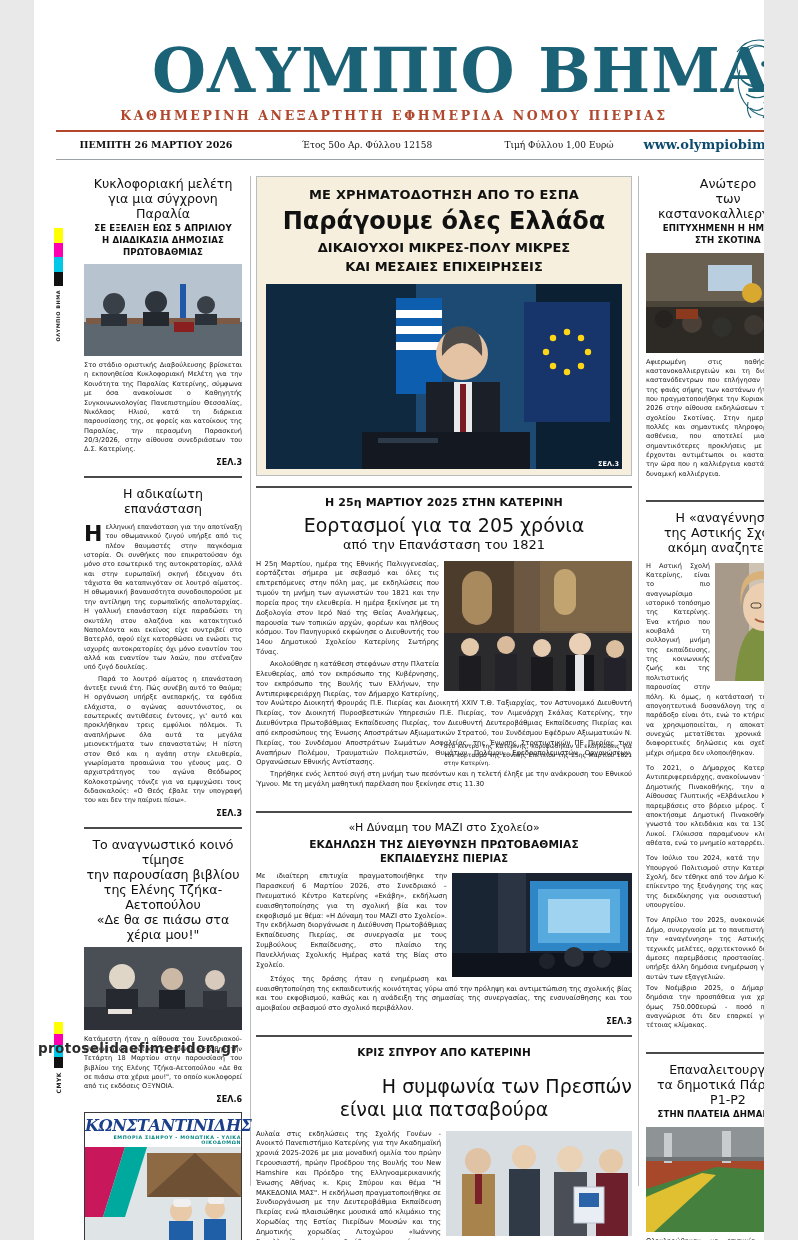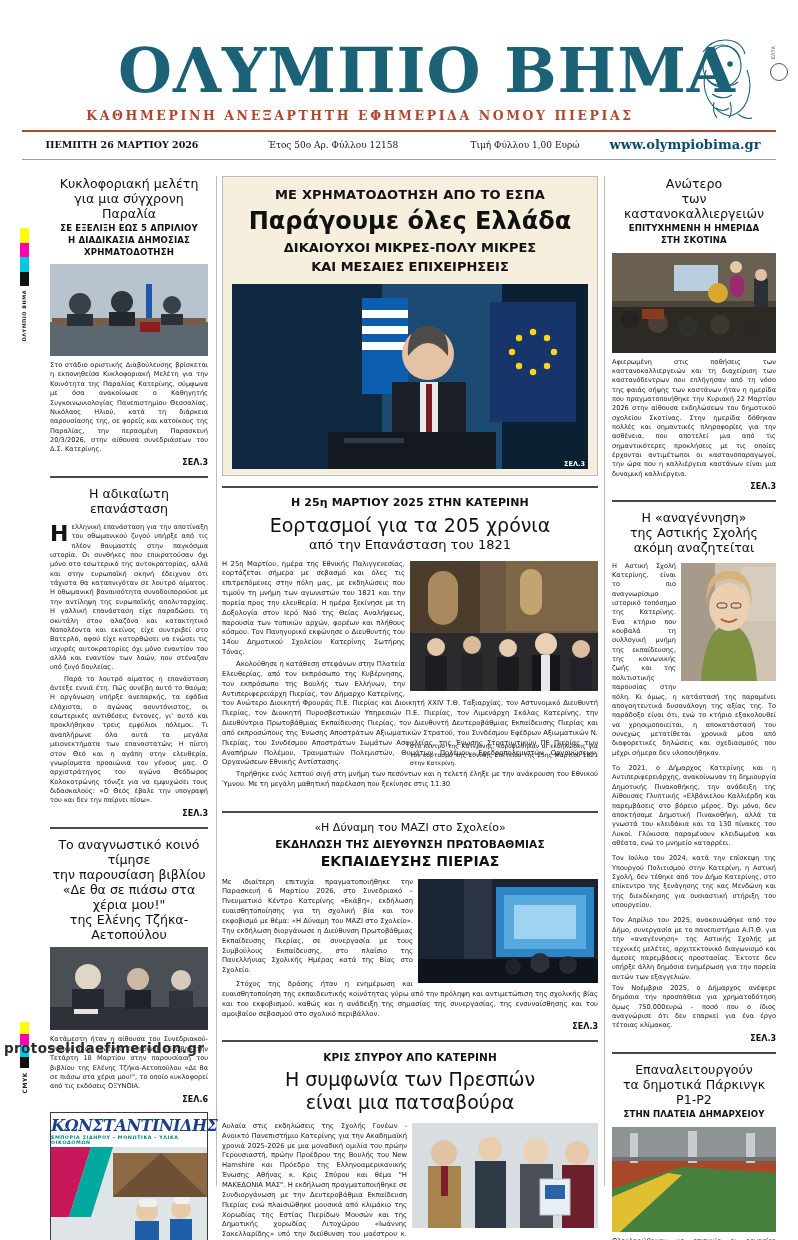--- a/index.html
+++ b/index.html
@@ -1,18 +1,18 @@
 <!DOCTYPE html>
 <html><head>
 <meta charset="utf-8">
 <style>
   html,body{margin:0;padding:0;background:#e9e9e9;}
   body{font-family:"DejaVu Sans","Liberation Sans",sans-serif;}
   #page{
-    position:relative;width:798px;height:1240px;margin:0 auto;background:#ffffff;
+    position:relative;width:730px;height:1240px;margin:0 auto;background:#ffffff;
     overflow:hidden;
   }
   
   .cmyk-bar{position:absolute;width:9px;display:flex;flex-direction:column;}
   .cmyk-bar span{flex:1;}
   .cmyk-label{position:absolute;font-size:5px;letter-spacing:.5px;color:#222;
     writing-mode:vertical-rl;transform:rotate(180deg);font-weight:bold;}
   
   #masthead{position:absolute;left:22px;top:40px;width:754px;height:128px;}
   .m-title{
@@ -76,21 +76,21 @@
       linear-gradient(#6b6f72 0%,#8c9193 18%,#b64a30 45%,#6c2a1c 70%,#3e6b4a 100%);}
   .p9{background:
       linear-gradient(#e2e6ea 0%,#cfd6db 40%,#9aa3ab 70%,#5d666e 100%);}
   
   #espa{border:1px solid #b9bdc0;background:#f6efdd;padding:10px 9px 6px;}
   .espa-k{font-size:13px;font-weight:bold;color:#111;text-align:center;letter-spacing:.2px;}
   .espa-h{font-size:24px;font-weight:bold;color:#111;text-align:center;margin:5px 0 4px;}
   .espa-s{font-size:13px;font-weight:bold;color:#111;text-align:center;line-height:1.45;}
   
   #ad{border:1px solid #3a3a3a;background:#fff;}
-  .ad-logo{background:#ffffff;text-align:left;padding:3px 0 2px;}
+  .ad-logo{background:#ffffff;text-align:right;padding:3px 0 2px;}
   .ad-name{font-family:"DejaVu Serif","Liberation Serif",serif;font-style:italic;
     font-weight:bold;font-size:16px;color:#1b3f8b;letter-spacing:-.5px;}
   .ad-tag{font-size:4.8px;font-weight:bold;color:#00857f;letter-spacing:.6px;}
   
   #wm{position:absolute;left:4px;top:1040px;font-size:13.5px;font-weight:bold;
     color:#2b2b2b;letter-spacing:.4px;font-family:"DejaVu Sans",sans-serif;}
   .dropcap{float:left;font-size:22px;font-weight:bold;line-height:.85;
     padding:2px 3px 0 0;}
   .indent{text-indent:14px;}
   .flowimg{float:right;margin:1px 0 3px 5px;}
@@ -156,21 +156,21 @@
     <div class="vrule" style="left:194px;height:1010px;"></div>
     <div class="vrule" style="left:582px;height:1010px;"></div>
 
     <div class="col col-l">
 
       <div>
         <div class="hl-s">Κυκλοφοριακή μελέτη</div>
         <div class="hl-s">για μια σύγχρονη Παραλία</div>
         <div class="kicker" style="margin-top:2px;">ΣΕ  ΕΞΕΛΙΞΗ ΕΩΣ 5 ΑΠΡΙΛΙΟΥ</div>
         <div class="kicker">Η ΔΙΑΔΙΚΑΣΙΑ ΔΗΜΟΣΙΑΣ</div>
-        <div class="kicker">ΧΡΗΜΑΤΟΔΟΤΗΣΗ</div>
+        <div class="kicker">ΠΡΩΤΟΒΑΘΜΙΑΣ</div>
         <div class="ph p1" style="height:92px;margin-top:6px;">
           <svg width="100%" height="100%" viewBox="0 0 158 92" preserveAspectRatio="none">
             <rect width="158" height="92" fill="#b7c3ce"></rect>
             <rect y="58" width="158" height="34" fill="#5d6770"></rect>
             <rect x="2" y="54" width="154" height="6" fill="#7d5a46"></rect>
             <circle cx="30" cy="40" r="11" fill="#3a4048"></circle>
               <rect x="17" y="50" width="26" height="12" fill="#2b3139"></rect>
             <circle cx="72" cy="38" r="11" fill="#2f353d"></circle>
               <rect x="59" y="48" width="26" height="14" fill="#23282f"></rect>
             <circle cx="122" cy="41" r="9" fill="#3a4048"></circle>
@@ -193,22 +193,22 @@
         </div>
         <div class="body-s indent" style="margin-top:2px;">Παρά το λουτρό αίματος η επανάσταση άντεξε εννιά έτη. Πώς συνέβη αυτό το θαύμα; Η οργάνωση υπήρξε ανεπαρκής, τα εφόδια ελάχιστα, ο αγώνας ασυντόνιστος, οι εσωτερικές αντιθέσεις έντονες, γι' αυτό και προκλήθηκαν τρεις εμφύλιοι πόλεμοι. Τι αναπλήρωνε όλα αυτά τα μεγάλα μειονεκτήματα των επαναστατών; Η πίστη στον Θεό και η αγάπη στην ελευθερία, γνωρίσματα προαιώνια του γένους μας. Ο αρχιστράτηγος του αγώνα Θεόδωρος Κολοκοτρώνης τόνιζε για να εμψυχώσει τους διδασκαλούς: «Ο Θεός έβαλε την υπογραφή του και δεν την παίρνει πίσω».</div>
         <div class="sel">ΣΕΛ.3</div>
       </div>
 
       <div class="hrule-d"></div>
 
       <div>
         <div class="hl-s">Το αναγνωστικό κοινό τίμησε</div>
         <div class="hl-s">την παρουσίαση βιβλίου</div>
+        <div class="hl-s">της Ελένης Τζήκα-Αετοπούλου</div>
         <div class="hl-s">«Δε θα σε πιάσω στα χέρια μου!"</div>
-        <div class="hl-s">της Ελένης Τζήκα-Αετοπούλου</div>
         <div class="ph p3" style="height:83px;margin-top:5px;">
           <svg width="100%" height="100%" viewBox="0 0 158 83" preserveAspectRatio="none">
             <rect width="158" height="83" fill="#4a4e55"></rect>
             <rect y="60" width="158" height="23" fill="#2e3238"></rect>
             <circle cx="38" cy="30" r="13" fill="#e0d6c8"></circle>
               <rect x="22" y="42" width="32" height="20" fill="#262a30"></rect>
             <circle cx="88" cy="32" r="11" fill="#cbb9a6"></circle>
               <rect x="75" y="43" width="26" height="19" fill="#1f2329"></rect>
             <circle cx="131" cy="33" r="10" fill="#d8cabc"></circle>
               <rect x="119" y="44" width="24" height="18" fill="#30343a"></rect>
@@ -327,21 +327,21 @@
         </div>
         <div class="body-c" style="font-size:6px;margin-top:-48px;margin-left:188px;width:188px;">στο κέντρο της Κατερίνης, κορυφώθηκαν οι εκδηλώσεις για τον εορτασμό της Εθνικής Επετείου της 25ης Μαρτίου 1821 στην Κατερίνη.</div>
         <div style="clear:both;height:34px;"></div>
       </div>
 
       <div class="hrule-d"></div>
 
       <div>
         <div class="hl-m" style="font-size:11px;">«Η Δύναμη του ΜΑΖΙ στο Σχολείο»</div>
         <div class="kicker" style="font-size:10.6px;margin-top:3px;">ΕΚΔΗΛΩΣΗ ΤΗΣ ΔΙΕΥΘΥΝΣΗ ΠΡΩΤΟΒΑΘΜΙΑΣ</div>
-        <div class="kicker" style="font-size:14px;">ΕΚΠΑΙΔΕΥΣΗΣ  ΠΙΕΡΙΑΣ</div>
+        <div class="kicker" style="font-size:10px;">ΕΚΠΑΙΔΕΥΣΗΣ  ΠΙΕΡΙΑΣ</div>
         <div style="margin-top:7px;">
           <div class="ph p5 flowimg" style="width:180px;height:104px;">
             <svg width="100%" height="100%" viewBox="0 0 180 104" preserveAspectRatio="none">
               <rect width="180" height="104" fill="#1b2230"></rect>
               <rect x="0" y="0" width="46" height="104" fill="#1a2533"></rect>
               <rect x="46" y="0" width="28" height="104" fill="#2b3442"></rect>
               <rect x="78" y="8" width="98" height="70" fill="#2f86c6"></rect>
               <rect x="86" y="16" width="82" height="54" fill="#57aade"></rect>
               <rect x="96" y="26" width="62" height="34" fill="#9fd3f0"></rect>
               <rect x="0" y="80" width="180" height="24" fill="#0f141c"></rect>
@@ -354,21 +354,21 @@
           <div class="body-c indent" style="margin-top:4px;">Στόχος της δράσης ήταν η ενημέρωση και ευαισθητοποίηση της εκπαιδευτικής κοινότητας γύρω από την πρόληψη και αντιμετώπιση της σχολικής βίας και του εκφοβισμού, καθώς και η ανάδειξη της σημασίας της συνεργασίας, της ενσυναίσθησης και του αμοιβαίου σεβασμού στο σχολικό περιβάλλον.</div>
           <div style="clear:both;"></div>
         </div>
         <div class="sel">ΣΕΛ.3</div>
       </div>
 
       <div class="hrule-d"></div>
 
       <div>
         <div class="kicker" style="font-size:10.5px;">ΚΡΙΣ ΣΠΥΡΟΥ ΑΠΟ ΚΑΤΕΡΙΝΗ</div>
-        <div class="hl-m" style="font-size:19px;margin-top:3px;">Η συμφωνία των Πρεσπών</div>
+        <div class="hl-m" style="font-size:19px;margin-top:16px;text-align:right;">Η συμφωνία των Πρεσπών</div>
         <div class="hl-m" style="font-size:19px;">είναι μια πατσαβούρα</div>
         <div style="margin-top:8px;">
           <div class="ph p9 flowimg" style="width:186px;height:105px;">
             <svg width="100%" height="100%" viewBox="0 0 186 105" preserveAspectRatio="none">
               <rect width="186" height="105" fill="#d8dde1"></rect>
               <circle cx="32" cy="30" r="13" fill="#e0c3a4"></circle>
                 <rect x="16" y="43" width="33" height="62" fill="#a8834c"></rect>
               <rect x="29" y="43" width="7" height="30" fill="#7b1f28"></rect>
               <circle cx="78" cy="26" r="12" fill="#e8cdaf"></circle>
                 <rect x="63" y="38" width="31" height="67" fill="#2f3a46"></rect>

